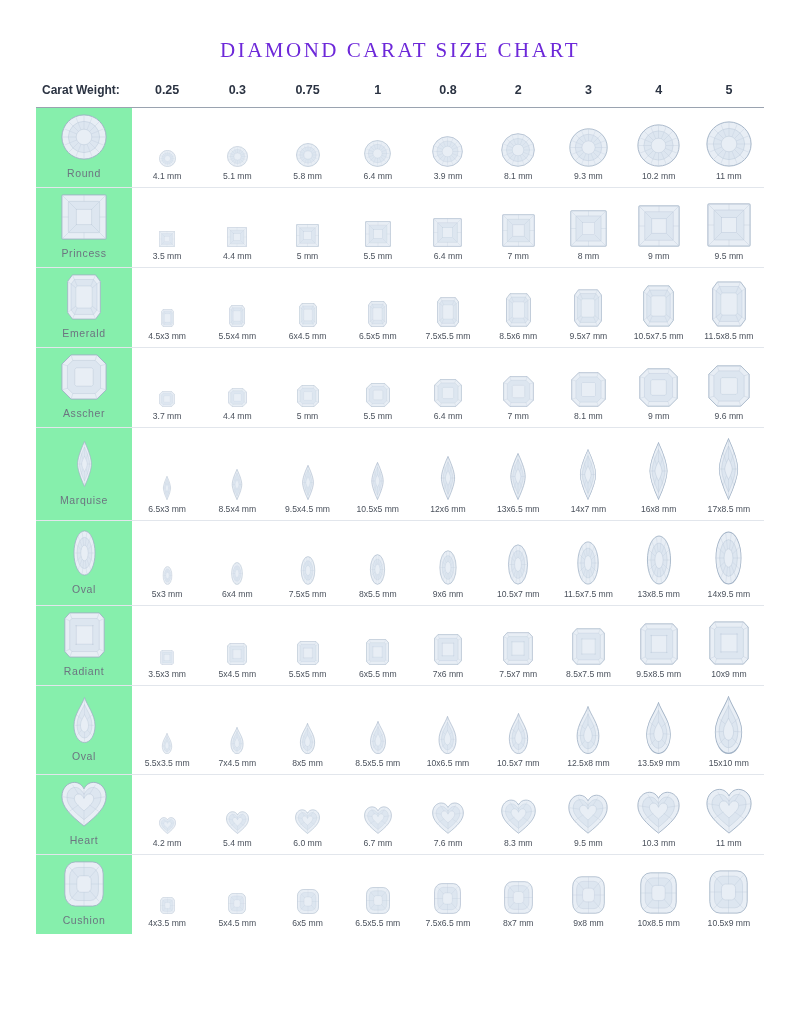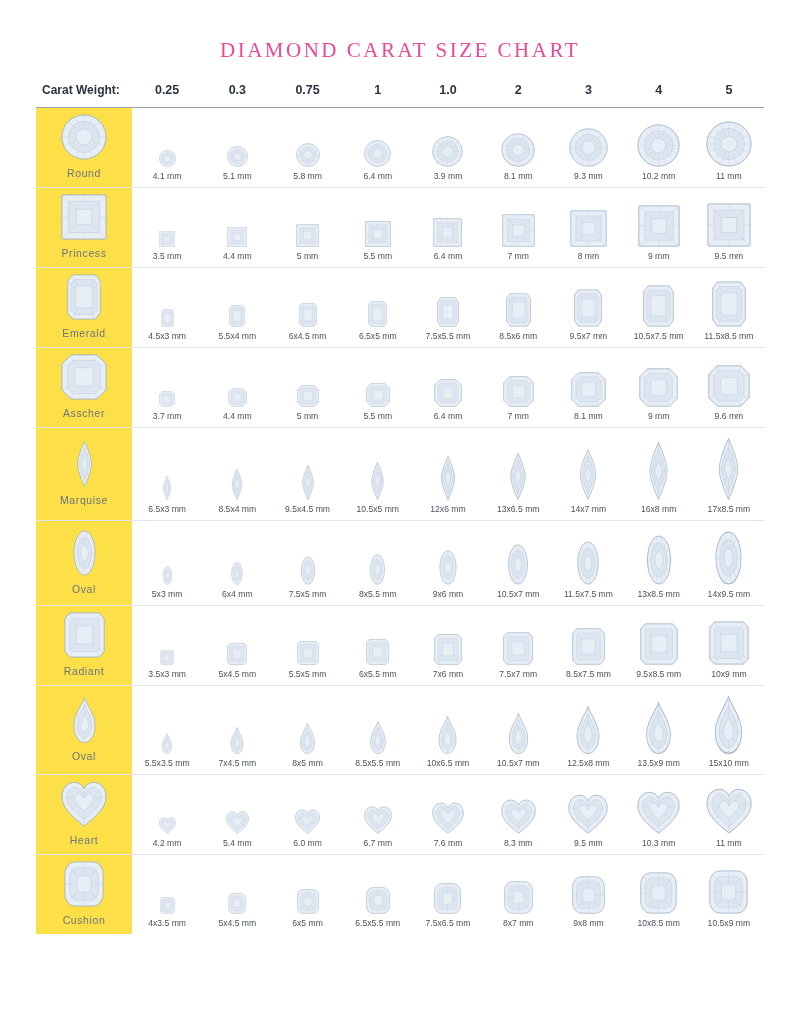--- a/index.html
+++ b/index.html
@@ -13,21 +13,21 @@
     position: relative;
     width: 800px; height: 1024px;
     background: #fff;
     overflow: hidden;
   }
   .title {
     text-align: center;
     font-family: "Liberation Serif", serif;
     font-size: 21px;
     letter-spacing: 2.5px;
-    color: #ec4899;
+    color: #6d28d9;
     padding-top: 38px;
     padding-bottom: 16px;
     font-weight: 400;
   }
   .notice {
     margin: 0 36px 14px 36px;
     border: 1px solid #d8dde4;
     padding: 10px 8px;
     text-align: center;
     font-size: 9.5px;
@@ -57,21 +57,21 @@
     padding-left: 6px;
     font-size: 12px;
     color: #2b3342;
   }
   thead tr { border-bottom: 1.5px solid #9aa3b0; }
 
   tbody tr { border-bottom: 1px solid #e2e6ec; }
   tbody tr:last-child { border-bottom: none; }
 
   td.shape-cell {
-    background: #fde047;
+    background: #86efac;
     text-align: center;
     vertical-align: middle;
     padding: 6px 0 8px 0;
   }
   td.shape-cell .shape-name {
     font-size: 10.5px;
     color: #6c7480;
     letter-spacing: 0.6px;
     margin-top: 3px;
   }
@@ -106,21 +106,21 @@
     <colgroup>
       <col class="shape-col">
     </colgroup>
     <thead>
       <tr id="header-row">
         <th class="carat-label">Carat Weight:</th>
       <th>0.25</th>
           <th>0.3</th>
           <th>0.75</th>
           <th>1</th>
-          <th>1.0</th>
+          <th>0.8</th>
           <th>2</th>
           <th>3</th>
           <th>4</th>
           <th>5</th>
         </tr>
     </thead>
     <tbody id="table-body">
         <tr>
           <td class="shape-cell"><span style="display: inline-block;"><svg width="46" height="46" viewBox="0 0 100 100" preserveAspectRatio="none">
                 <circle cx="50" cy="50" r="48" fill="#e8eef5" stroke="#9fb0c4" stroke-width="2"></circle>

